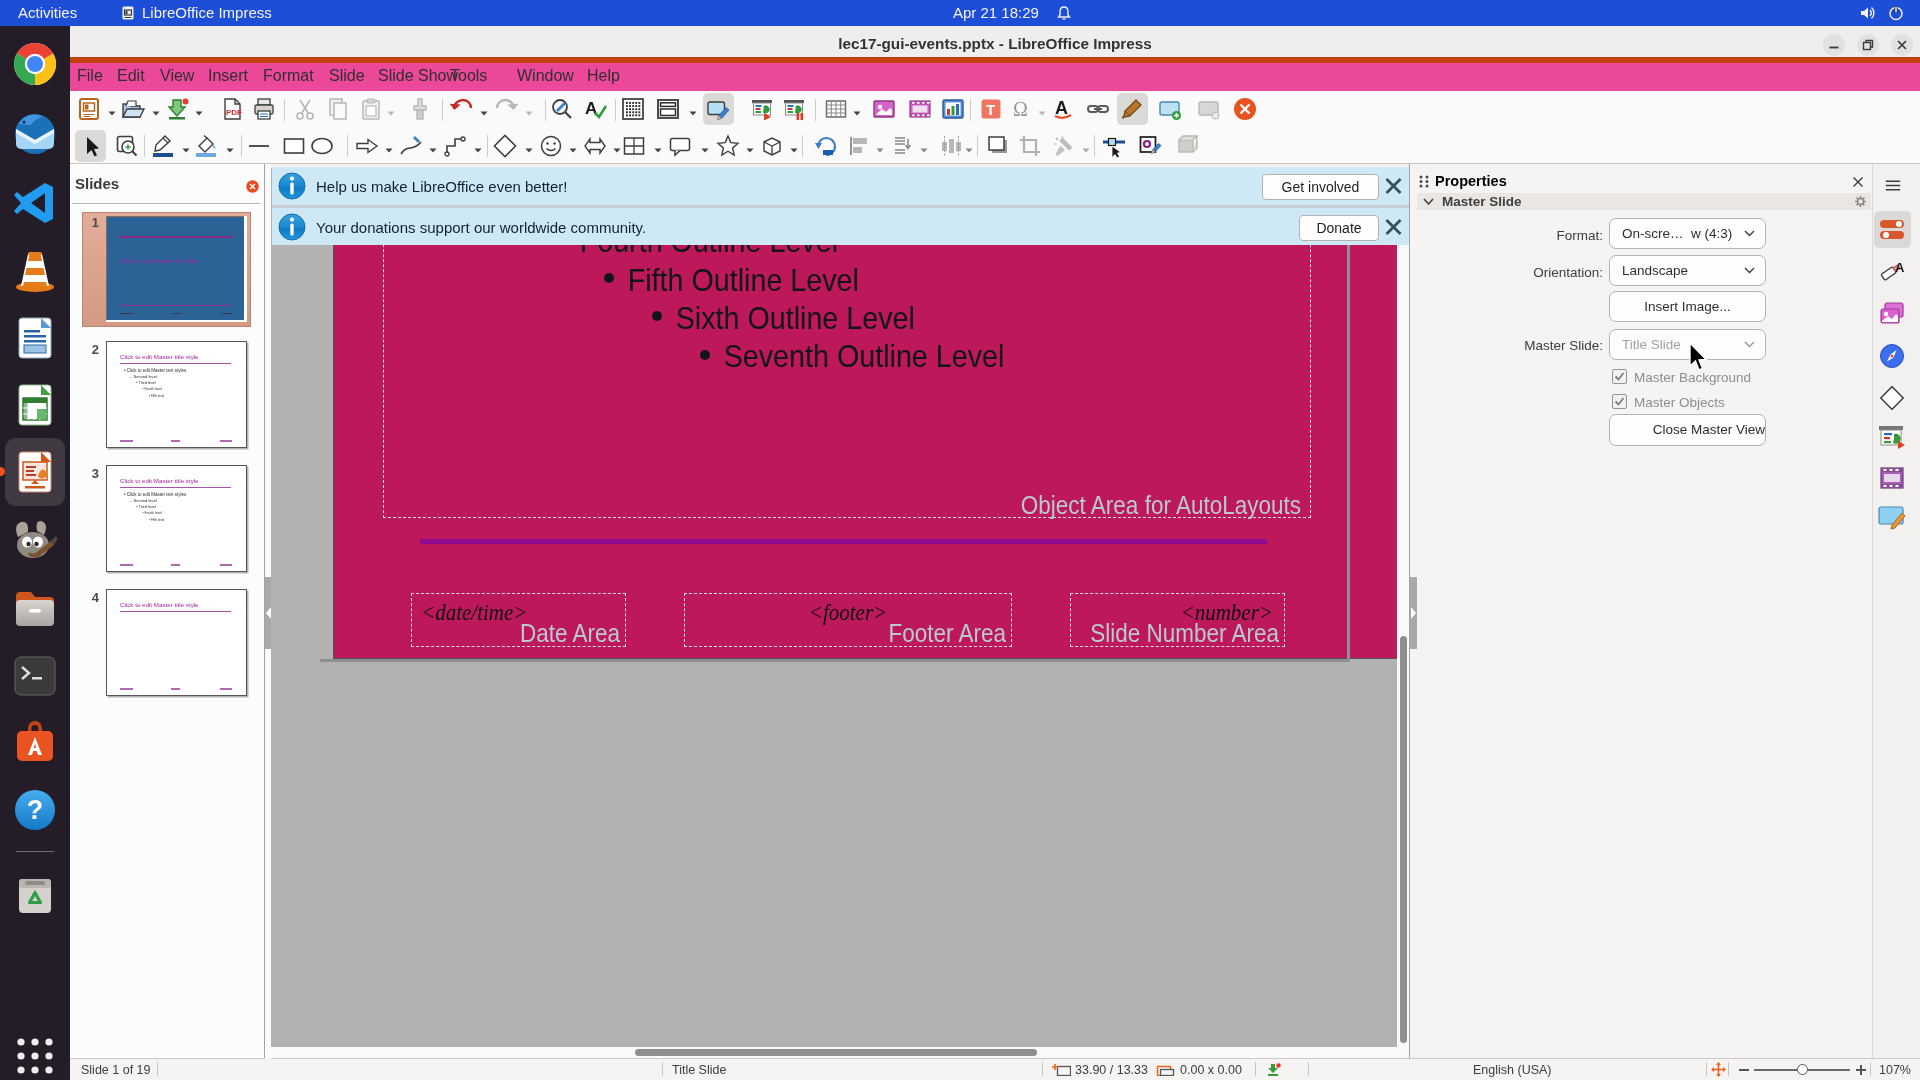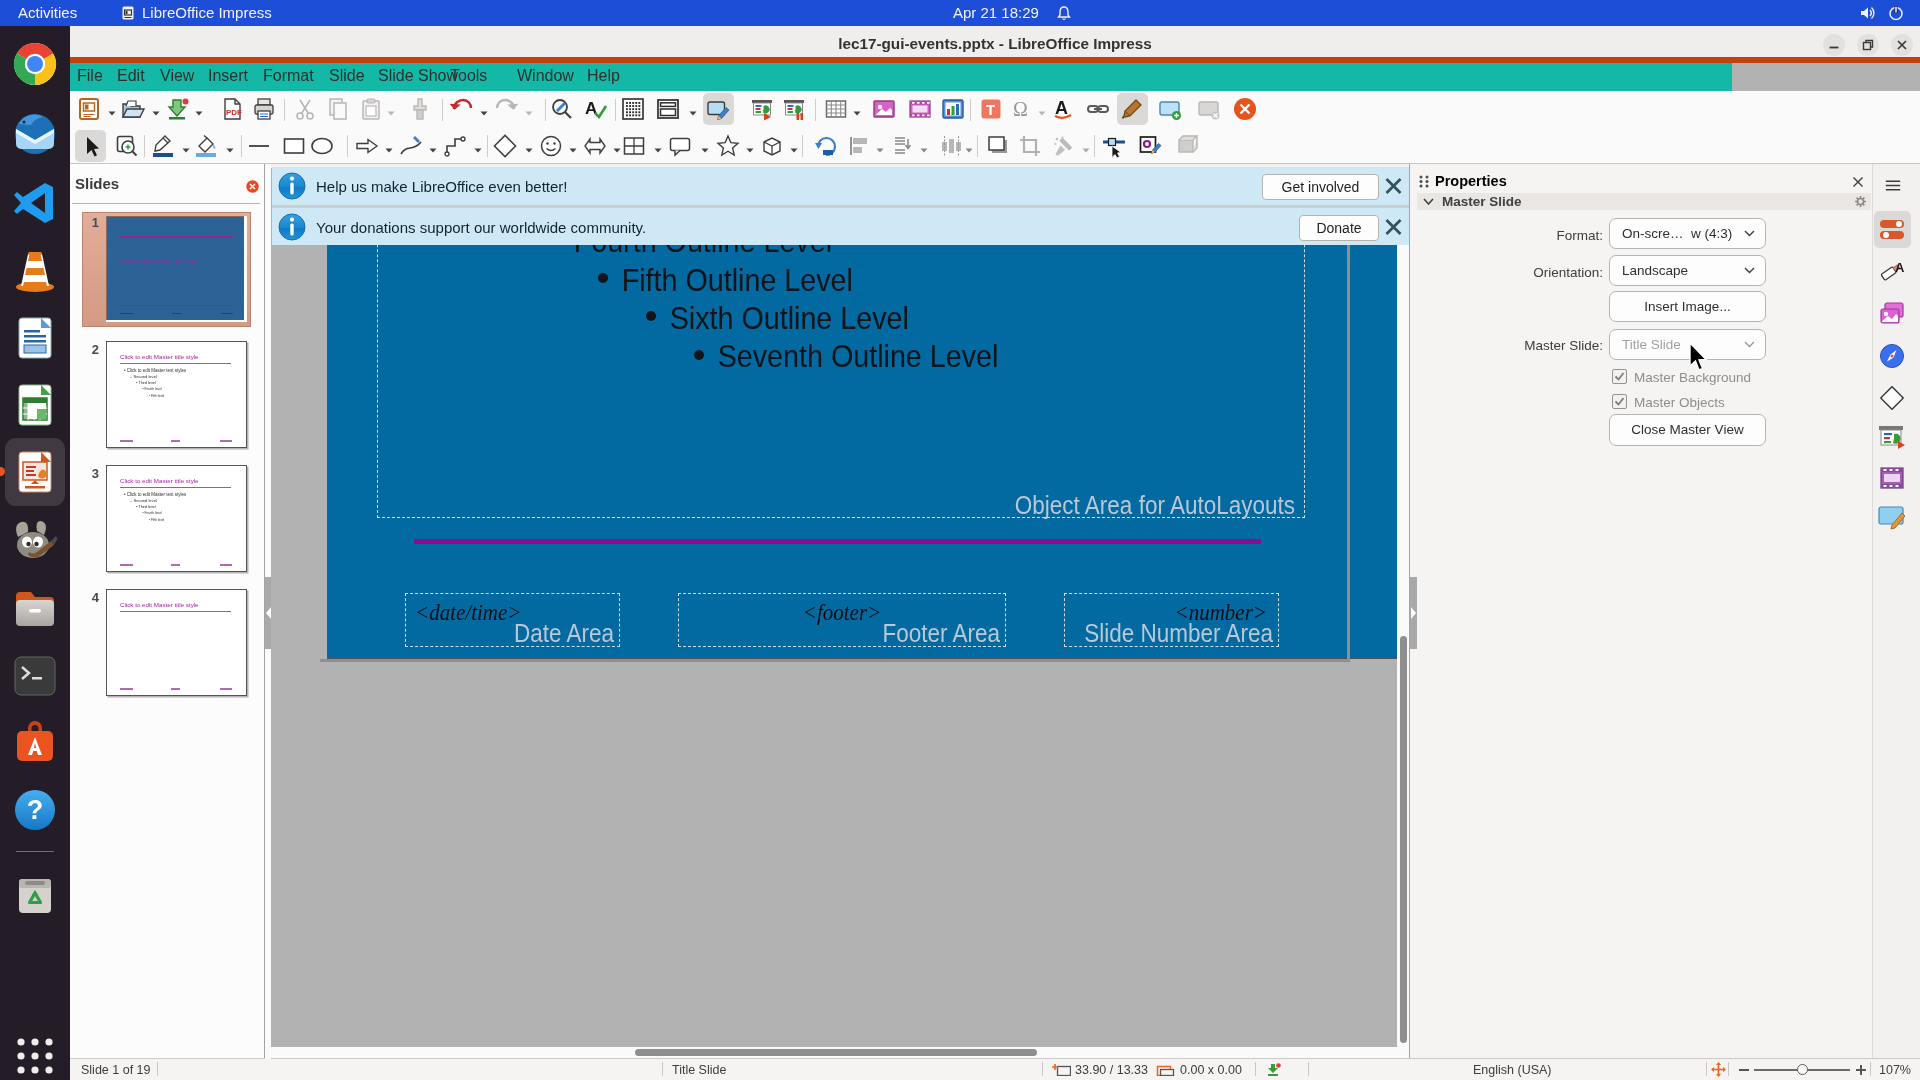--- a/index.html
+++ b/index.html
@@ -7,41 +7,41 @@
 
 #topbar { position:absolute; left:0; top:0; width:1920px; height:26px; background:#1d4ed8; color:#f4f2f2; font-size:15px; }
 #topbar .item { position:absolute; top:3.5px; }
 
 #dock { position:absolute; left:0; top:26px; width:70px; height:1054px; background:#241c26; }
 .dicon { position:absolute; left:11px; width:48px; height:48px; }
 
 #titlebar { position:absolute; left:70px; top:26px; width:1850px; height:37px; background:#f0eeec; border-bottom:6px solid #c2410c; }
 #titlebar .title { position:absolute; width:100%; top:8.5px; text-align:center; font-weight:bold; font-size:15.3px; color:#333; }
 .winbtn { position:absolute; top:34px; width:22px; height:22px; border-radius:50%; background:#e3e1df; }
-#menubar { position:absolute; left:70px; top:63px; width:1662px; height:28px; background:#14b8a6; font-size:16px; color:#2f2f2f; }
+#menubar { position:absolute; left:70px; top:63px; width:1850px; height:28px; background:#ec4899; font-size:16px; color:#2f2f2f; }
 #menubar span { position:absolute; top:4px; }
 #toolbars { position:absolute; left:70px; top:91px; width:1850px; height:73px; background:#fbfafa; border-bottom:1px solid #c8c5c3; }
 
 #slidespanel { position:absolute; left:70px; top:164px; width:194px; height:895px; background:#fcfcfc; }
 #slidespanel .hdr { position:absolute; left:5px; top:11px; font-weight:bold; font-size:15px; color:#3b3b3b; }
 #slidespanel .hline { position:absolute; left:2px; top:39px; width:188px; height:1px; background:#b7b5b3; }
 .snum { position:absolute; left:13px; width:16px; text-align:right; font-weight:bold; font-size:13px; color:#4a4a4a; }
 #sel1 { position:absolute; left:11.5px; top:48px; width:169px; height:115px; background:linear-gradient(#e2ad99,#d39a84); border:1px solid #bb8471; }
 #thumb1 { position:absolute; left:35.5px; top:52px; width:141px; height:106px; background:#2c6397; border-right:3px solid #fff; border-bottom:2px solid #fff; box-shadow:1px 1px 0 #8c6a5c inset; }
 .t1line { position:absolute; left:13.5px; width:114px; height:1.5px; background:#8d2b8d; }
 .ttitle { position:absolute; left:14px; font-size:10px; transform:scale(0.62); transform-origin:0 0; color:#a2219f; white-space:nowrap; }
 .tmark { position:absolute; height:1.5px; background:#3a3a4a; }
 .tmarkp { position:absolute; height:1.5px; background:#b06ab0; }
 .wthumb { position:absolute; left:35.5px; width:141px; height:107px; background:#fff; border:1px solid #555; box-shadow:1.5px 1.5px 0 rgba(90,90,90,0.45); }
 .wtitle { position:absolute; left:13px; top:11px; font-size:10px; transform:scale(0.62); transform-origin:0 0; color:#a2219f; white-space:nowrap; }
 .wline { position:absolute; left:13px; top:20.5px; width:111px; height:1.5px; background:#a555a5; }
 
 #canvas { position:absolute; left:271px; top:164px; width:1126px; height:883px; background:#b2b2b2; overflow:hidden; }
 
-#slide { position:absolute; left:56px; top:0px; width:1226px; height:495px; background:#0369a1; border:1.5px solid #50555a; border-top:none; }
+#slide { position:absolute; left:62px; top:0px; width:1226px; height:495px; background:#be185d; border:1.5px solid #50555a; border-top:none; }
 #slideshadow-r { position:absolute; left:1075.5px; top:0px; width:3px; height:498px; background:#8f8f8f; }
 #slideshadow-b { position:absolute; left:49px; top:495px; width:1030px; height:3px; background:#8f8f8f; }
 .objarea { position:absolute; left:48.5px; top:-10px; width:928px; height:364px; border:1px dashed #d3dce6; }
 .oline { position:absolute; left:221.7px; height:38px; display:flex; align-items:center; font-size:28.7px; color:#111418; white-space:nowrap; }
 .obul { width:10px; height:10px; border-radius:50%; background:#111418; display:inline-block; margin-right:14px; margin-bottom:4px; flex:none; }
 .arealabel { position:absolute; font-size:22.5px; color:#bac7d5; text-align:right; white-space:nowrap; transform:scaleY(1.12); }
 #pline { position:absolute; left:86px; top:375px; width:847px; height:5px; background:#8d0b90; }
 .phbox { position:absolute; top:429px; height:54px; border:1px dashed #d3dce6; }
 .phital { position:absolute; font-family:"Liberation Serif", serif; font-style:italic; font-size:21px; color:#0b0e12; white-space:nowrap; transform:scaleY(1.09); }
 .vs { display:inline-block; transform:scaleY(1.105); }
@@ -859,21 +859,21 @@
         <path d="M2.5 6.5 L5.5 9.5 L10.5 3" stroke="#7f7d7b" stroke-width="1.8" fill="none"></path>
       </svg>
     </div>
   <div class="cblbl" style="top:206px;">Master Background</div>
   <div class="cb" style="top:230px;">
       <svg width="13" height="13" viewBox="0 0 13 13" style="position:absolute;left:0;top:0;">
         <path d="M2.5 6.5 L5.5 9.5 L10.5 3" stroke="#7f7d7b" stroke-width="1.8" fill="none"></path>
       </svg>
     </div>
   <div class="cblbl" style="top:231px;">Master Objects</div>
-  <div class="box" style="top:250px; height:32px; text-align:center; line-height:30px;">Close Master View</div>
+  <div class="box" style="top:250px; height:32px; text-align:right; line-height:30px;">Close Master View</div>
   <svg style="position:absolute;left:278px;top:178px;z-index:40;" width="22" height="30" viewBox="0 0 22 30">
       <path d="M2 1 L2 24 L7.5 19 L11 28 L14.5 26.5 L11 18 L18 17.5 Z" fill="#000" stroke="#fff" stroke-width="1.4"></path>
     </svg>
 </div>
 <div id="sidebar">
   <svg style="left:12px;top:16px;" width="16" height="11" viewBox="0 0 17 13">
       <g stroke="#3c3c3c" stroke-width="1.7">
         <path d="M0 1.5h17M0 6.5h17M0 11.5h17"></path>
       </g>
     </svg>

